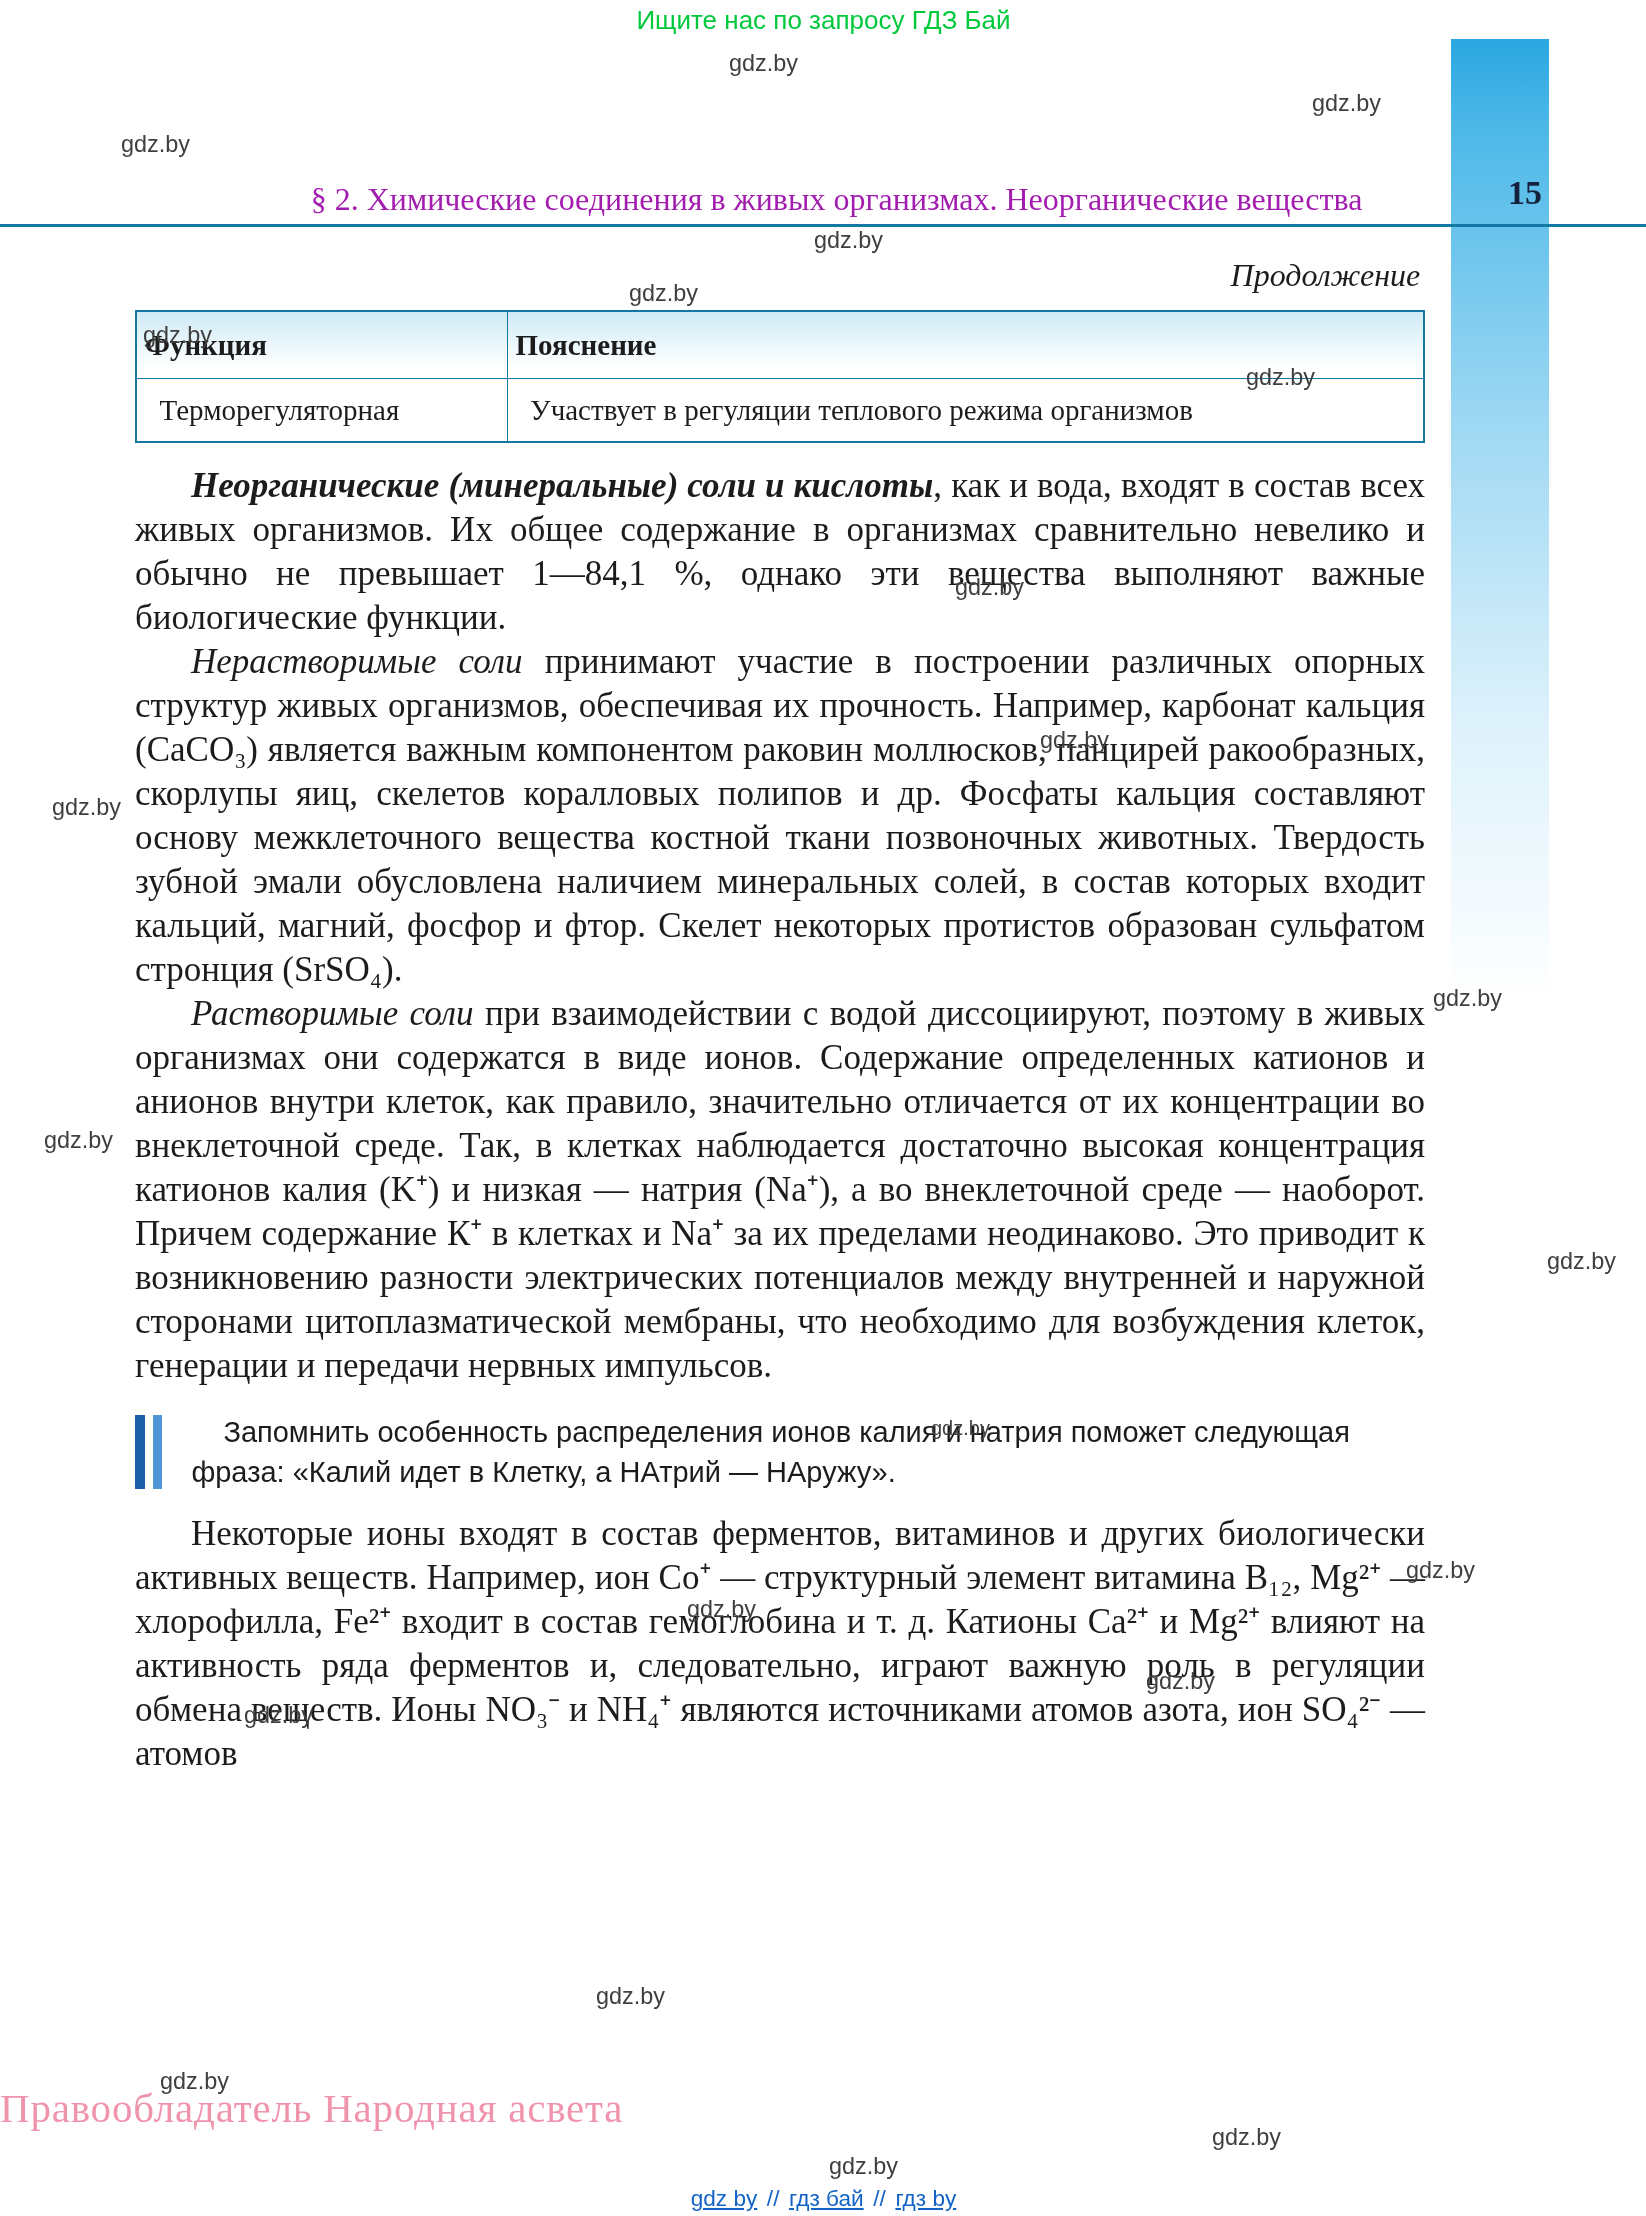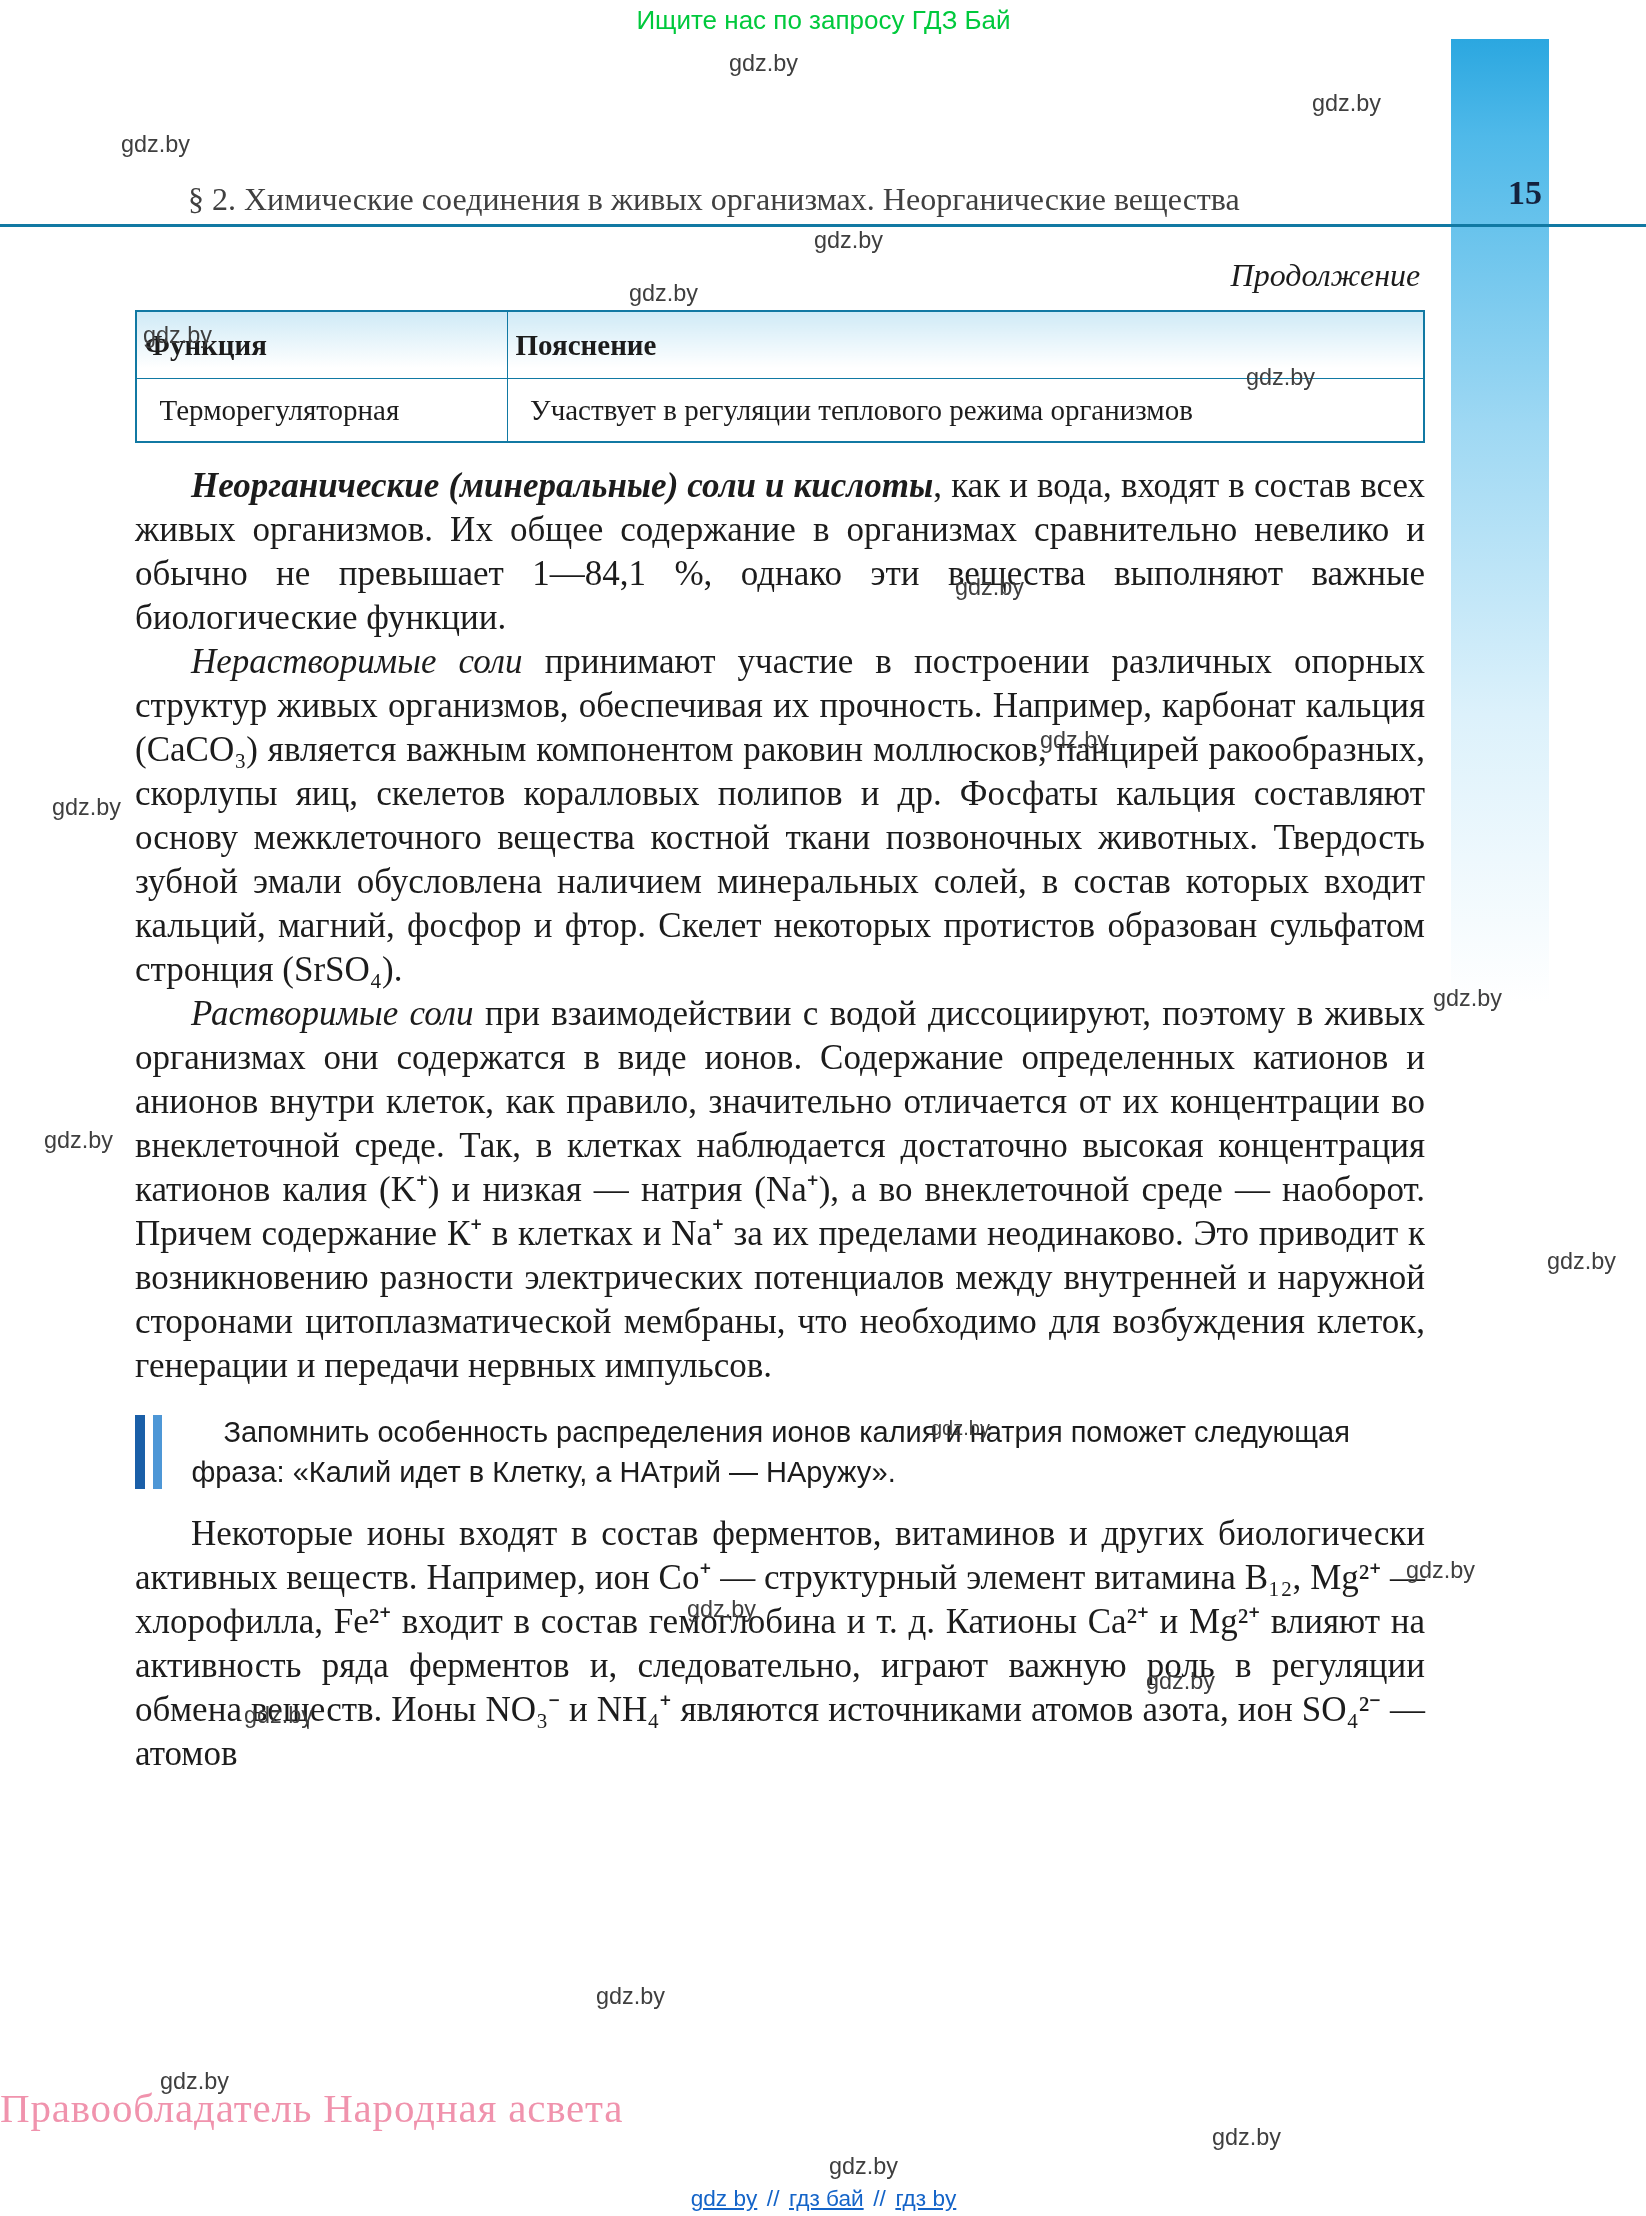--- a/index.html
+++ b/index.html
@@ -76,23 +76,24 @@
     text-align: center;
     font-weight: bold;
     font-size: 34px;
     color: #14213d;
     padding-left: 25px;
   }
 
   
   .chapter-title {
     position: absolute;
-    top: 181px; left: 188px; width: 1249px;
+    top: 181px; left: 212px; width: 1249px;
+    text-align: center;
     font-size: 32px;
-    color: #404040;
+    color: #a21caf;
     z-index: 2;
   }
   .header-rule {
     position: absolute;
     top: 224px; left: 0;
     width: 1647px; height: 3.2px;
     background: #1179a3;
     z-index: 2;
   }
 

